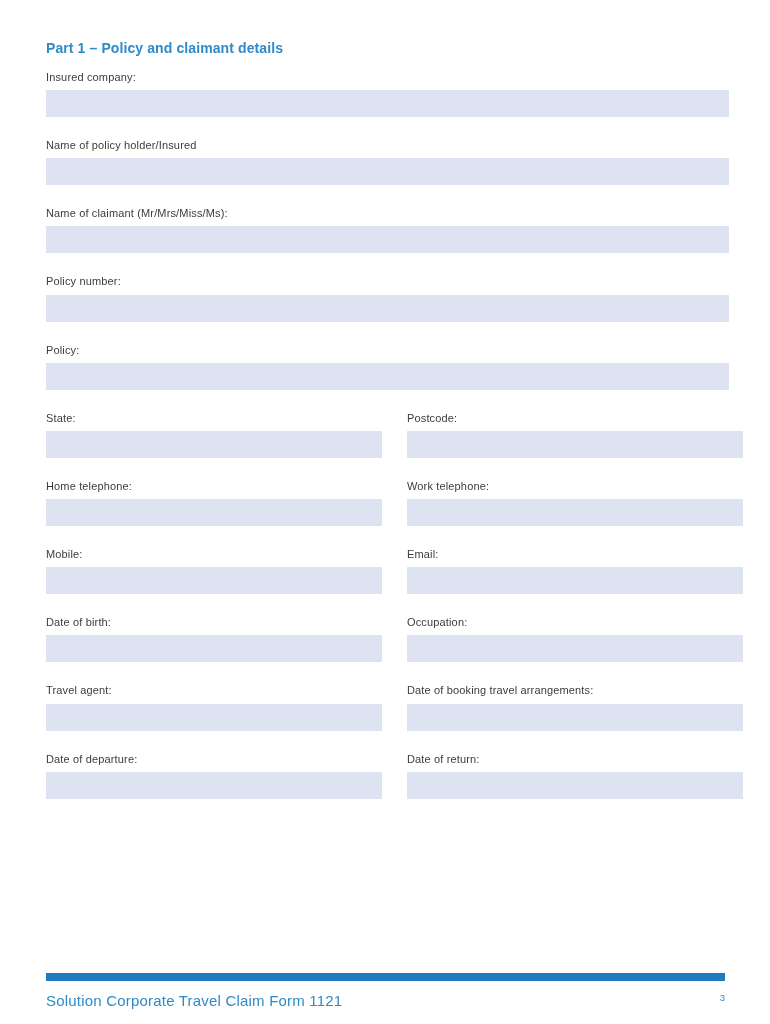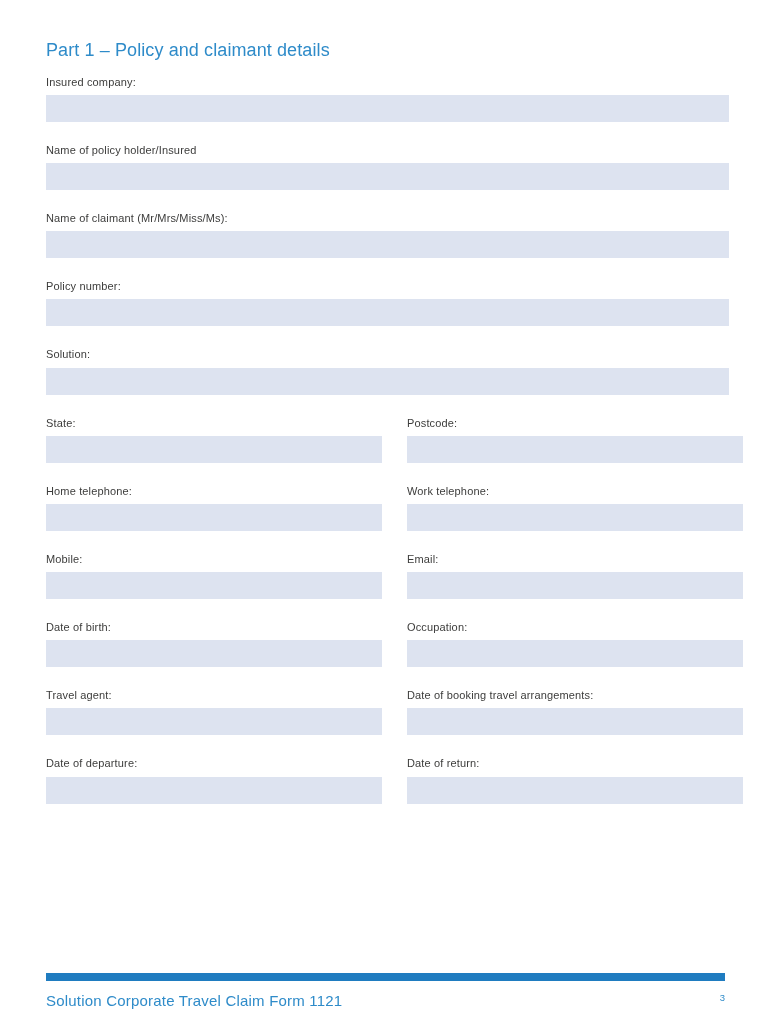--- a/index.html
+++ b/index.html
@@ -23,22 +23,22 @@
     background: #fff;
   }
   .content {
     position: absolute;
     left: 46px;
     top: 40px;
     width: 679px;
   }
   .section-title {
     color: #2e8bc9;
-    font-size: 18px;
-    font-weight: normal;
+    font-size: 14px;
+    font-weight: bold;
     letter-spacing: 0.1px;
     margin: 0 0 14px 0;
     line-height: 1.2;
   }
   .field-label {
     font-size: 11px;
     color: #3c3c3b;
     letter-spacing: 0.15px;
     margin-bottom: 6px;
     line-height: 1.2;
@@ -111,21 +111,21 @@
       <div class="field-label">Name of claimant (Mr/Mrs/Miss/Ms):</div>
       <input class="field-box full" type="text" value="" style="">
     </div>
 
     <div class="field-group">
       <div class="field-label">Policy number:</div>
       <input class="field-box full" type="text" value="" style="">
     </div>
 
     <div class="field-group">
-      <div class="field-label">Solution:</div>
+      <div class="field-label">Policy:</div>
       <input class="field-box full" type="text" value="" style="">
     </div>
 
     <div class="row">
       <div class="col">
         <div class="field-label">State:</div>
         <input class="field-box" type="text" value="" style="">
       </div>
       <div class="col">
         <div class="field-label">Postcode:</div>

